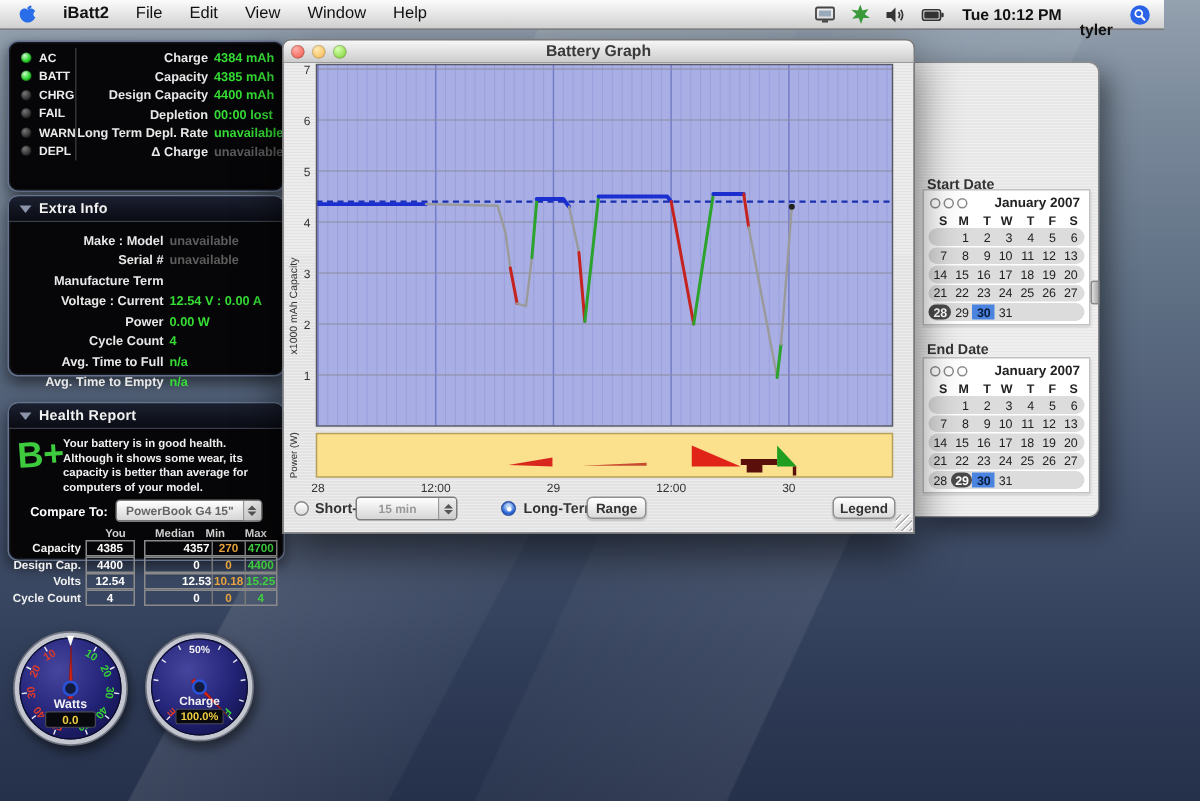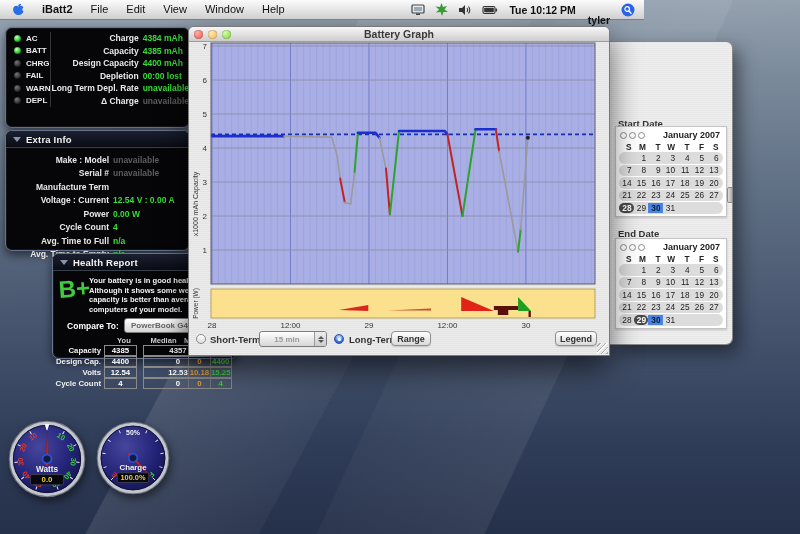--- a/index.html
+++ b/index.html
@@ -5,21 +5,21 @@
   html,body{margin:0;padding:0;width:800px;height:534px;overflow:hidden;
     font-family:"Liberation Sans","DejaVu Sans",sans-serif;-webkit-font-smoothing:antialiased;}
   #desktop{position:absolute;inset:0;width:800px;height:534px;
     background:
       linear-gradient(118deg, rgba(255,255,255,0) 34%, rgba(255,255,255,.10) 34.15%, rgba(255,255,255,.04) 50%, rgba(255,255,255,0) 50.15%),
       linear-gradient(295deg, rgba(255,255,255,0) 30%, rgba(255,255,255,.07) 30.15%, rgba(255,255,255,.03) 46%, rgba(255,255,255,0) 46.2%),
       linear-gradient(160deg, rgba(255,255,255,.05) 0%, rgba(255,255,255,0) 40%),
       linear-gradient(180deg,#93a0ae 0%,#7b8a9b 14%,#5d6d82 38%,#45536d 62%,#313e59 82%,#25304a 100%);
   }
   
-  #menubar{position:absolute;left:0;top:0;width:644px;height:19px;z-index:50;
+  #menubar{position:absolute;left:0;top:0;width:776px;height:19px;z-index:50;
     background:linear-gradient(#fbfbfb,#e8e8e8 45%,#cfcfcf);border-bottom:1px solid #7e7e7e;
     display:flex;align-items:center;font-size:11px;color:#111;text-align:right;}
   .mb-left{display:flex;align-items:center;height:100%;}
   .mb-item{padding:0 9px;line-height:19px;}
   .mb-item.app{font-weight:bold;}
   .mb-right{margin-left:auto;display:flex;align-items:center;height:100%;gap:0;}
   .mb-status{display:flex;align-items:center;padding:0 5px;height:100%;}
   .mb-clock{font-size:10.5px;font-weight:600;padding:0 6px;}
   .mb-user{font-size:10.5px;font-weight:bold;padding:0 6px;margin-top:20px;}
   #apple-logo{padding:0 8px 0 12px;display:flex;align-items:center;}
@@ -75,21 +75,21 @@
   .tl.grn{background:radial-gradient(circle at 35% 30%,#d6ffb0,#79cf28);}
   #gw-title{position:absolute;left:0;right:0;text-align:center;font-size:10.5px;font-weight:bold;color:#3a3a3a;}
   #chart-svg{position:absolute;left:0;top:14px;}
   #gw-controls{position:absolute;left:0;top:306px;width:100%;height:20px;font-size:9.5px;color:#222;}
   .radio{position:absolute;width:10px;height:10px;border-radius:50%;border:1px solid #8a8a8a;background:linear-gradient(#fff,#ddd);box-sizing:border-box;}
   .radio.sel{background:radial-gradient(circle at 50% 35%,#bcd6f8 0 20%,#2a68dd 65%,#1747a8);border-color:#2a52a8;}
   .radio.sel::after{content:"";position:absolute;left:3px;top:3px;width:3px;height:3px;border-radius:50%;background:#fff;}
   .ctl-label{position:absolute;top:1px;font-weight:bold;color:#333;}
   .aq-btn{position:absolute;top:-2px;height:15px;border:1px solid #8f8f8f;border-radius:4px;
     background:linear-gradient(#ffffff,#dadada);font-size:9px;font-weight:bold;color:#333;display:flex;align-items:center;justify-content:center;box-shadow:0 1px 1px rgba(0,0,0,.15);}
-  #interval-popup{position:absolute;left:70px;top:-2px;width:66px;height:14px;}
+  #interval-popup{position:absolute;left:48px;top:-2px;width:66px;height:14px;}
   #resize-grip{position:absolute;right:1px;bottom:1px;width:11px;height:11px;
     background:repeating-linear-gradient(135deg,transparent 0 2px,#aaa 2px 3px,#fff 3px 4px);}
   
   #drawer{position:absolute;left:610px;top:41px;width:123px;height:304px;z-index:20;
     background:repeating-linear-gradient(0deg,#efefef 0 1px,#e7e7e7 1px 2px);
     border:1px solid #8a8a8a;border-left:none;border-radius:0 7px 7px 0;
     box-shadow:6px 8px 18px rgba(0,0,0,.45);box-sizing:border-box;font-size:9px;color:#222;}
   .drawer-label{position:absolute;left:8px;font-size:9.5px;font-weight:bold;color:#333;}
   .cal-card{position:absolute;left:5px;width:112px;height:91px;background:#fff;border:1px solid #c2c2c2;box-shadow:0 1px 2px rgba(0,0,0,.2);padding:2px 0 0 0;box-sizing:border-box;}
   .cal-hd{display:flex;align-items:center;height:12px;padding:0 4px;}
@@ -259,21 +259,21 @@
           <span class="lab">Avg. Time to Full</span>
           <span class="val">n/a</span>
         </div>
         <div class="row">
           <span class="lab">Avg. Time to Empty</span>
           <span class="val">n/a</span>
         </div>
       </div>
   </div>
 
-  <div class="panel" id="health-report" style="top:253px;height:104px;margin-left:47px;">
+  <div class="panel" id="health-report" style="top:268px;height:104px;">
     <div class="panel-hd">
         <span class="tri"></span>
         <span>Health Report</span>
       </div>
     <div id="hr-top">
       <div id="hr-grade">B+</div>
       <div id="hr-summary">Your battery is in good health. Although it shows some wear, its capacity is better than average for computers of your model.</div>
     </div>
     <div id="hr-compare">
       <span>Compare To:</span>

